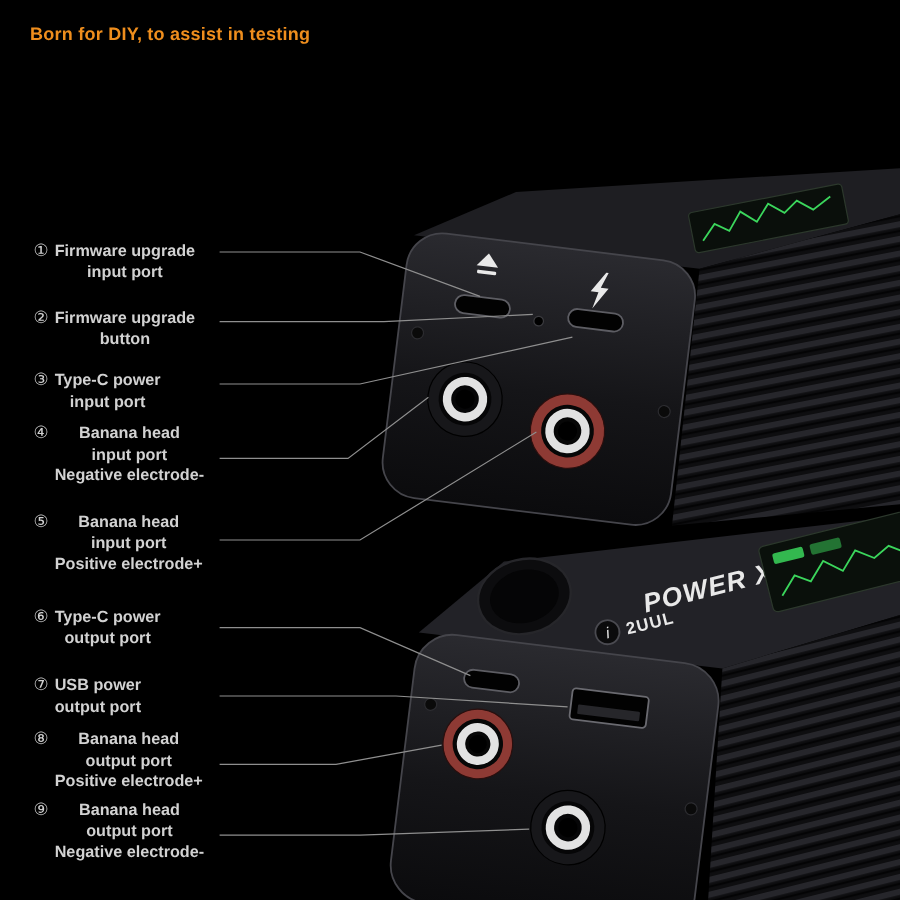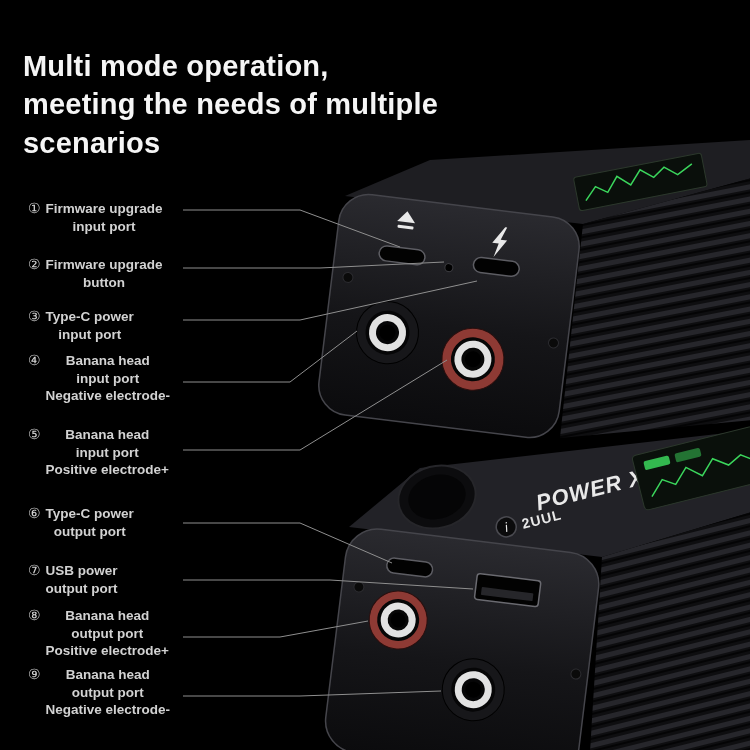--- a/index.html
+++ b/index.html
@@ -145,23 +145,21 @@
     <polyline class="callout-line" points="183,268 320,268 444,262"></polyline>
     <polyline class="callout-line" points="183,320 300,320 477,281"></polyline>
     <polyline class="callout-line" points="183,382 290,382 357,331"></polyline>
     <polyline class="callout-line" points="183,450 300,450 447,360"></polyline>
     <polyline class="callout-line" points="183,523 300,523 392,563"></polyline>
     <polyline class="callout-line" points="183,580 330,580 473,589"></polyline>
     <polyline class="callout-line" points="183,637 280,637 368,621"></polyline>
     <polyline class="callout-line" points="183,696 300,696 441,691"></polyline>
   </svg>
 
-  <h1 class="title">Multi mode operation,
-meeting the needs of multiple
-scenarios</h1>
+  <div class="tagline">Born for DIY, to assist in testing</div>
 
   <div class="callout" style="top:200px">
     <span class="num">①</span>
     <div class="ctext">Firmware upgrade
 input port</div>
   </div>
   <div class="callout" style="top:256px">
     <span class="num">②</span>
     <div class="ctext">Firmware upgrade
 button</div>

